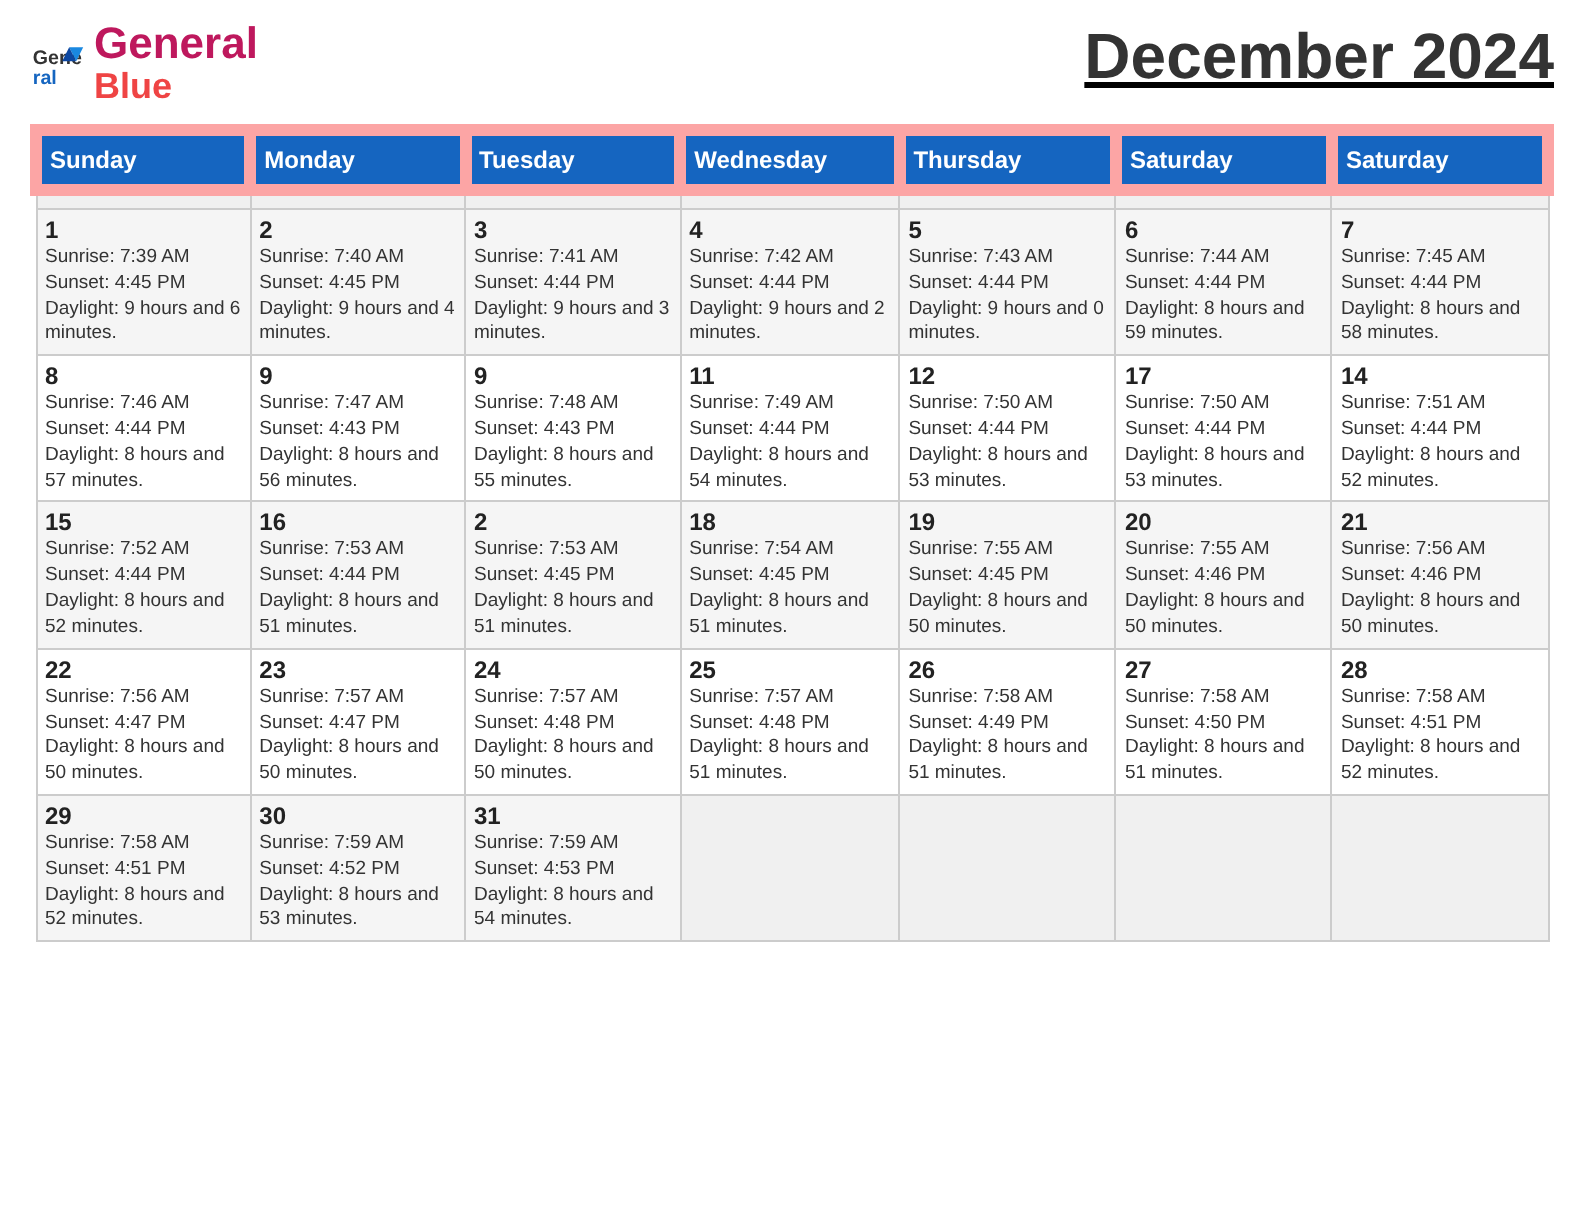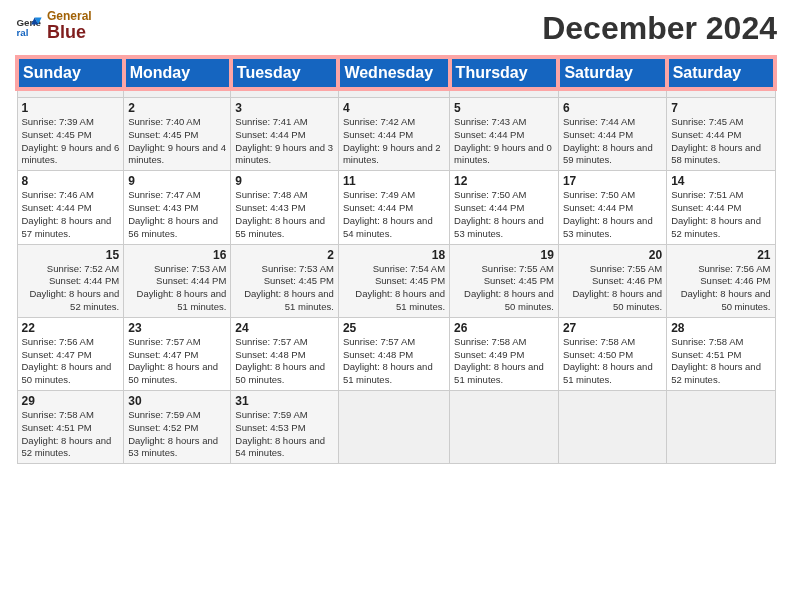--- a/index.html
+++ b/index.html
@@ -25,43 +25,44 @@
       display: flex;
       align-items: center;
     }
     .logo-icon {
       width: 28px;
       height: 28px;
       margin-right: 4px;
     }
     .title-block {
       text-align: center;
+      text-decoration: underline;
     }
     .month-title {
       font-size: 32px;
       font-weight: bold;
       color: #333;
     }
     .location {
       font-size: 14px;
       color: #555;
     }
     .calendar {
       width: 100%;
       border-collapse: collapse;
       font-size: 10px;
     }
     .calendar th {
       background-color: #1565c0;
       color: #fff;
       padding: 5px 4px;
       text-align: left;
-      font-size: 16px;
+      font-size: 12px;
       font-weight: bold;
-      border: 4px solid #fca5a5;
+      border: 6px solid #fca5a5;
     }
     .calendar td {
       border: 1px solid #ccc;
       vertical-align: top;
       padding: 3px 4px;
       width: 113px;
       min-height: 70px;
       background: #fff;
     }
     .calendar tr:nth-child(even) td {
@@ -86,39 +87,39 @@
       color: #333;
       line-height: 1.35;
     }
     .empty-cell {
       background: #f0f0f0 !important;
     }
     
     .row-1 td { background: #fff; }
     .row-2 td { background: #f5f5f5; }
     .row-3 td { background: #fff; }
-    .row-4 td { background: #f5f5f5; text-align: right; }
+    .row-4 td { background: #f5f5f5; }
     .row-5 td { background: #fff; }
     .row-6 td { background: #f5f5f5; margin-top: 28px; }
   </style>
 </head>
 <body>
 
 <div class="page">
   <div class="header">
     <div class="logo">
       <svg class="logo-icon" viewBox="0 0 40 40">
         <text x="2" y="20" font-size="14" font-weight="bold" fill="#333" font-family="Arial">Gene</text>
         <text x="2" y="34" font-size="14" font-weight="bold" fill="#1565c0" font-family="Arial">ral</text>
         <polygon points="28,8 38,8 33,18" fill="#1a88e0"></polygon>
         <polygon points="28,8 33,18 23,18" fill="#0d47a1"></polygon>
       </svg>
       <div>
-        <div style="font-size:12px;font-weight:bold;color:#a16207;line-height:1.1;">General</div>
-        <div style="font-size:18px;font-weight:bold;color:#7f1d1d;line-height:1.1;">Blue</div>
+        <div style="font-size:22px;font-weight:bold;color:#be185d;line-height:1.1;">General</div>
+        <div style="font-size:18px;font-weight:bold;color:#ef4444;line-height:1.1;">Blue</div>
       </div>
     </div>
     <div class="title-block">
       <div class="month-title">December 2024</div>
     </div>
   </div>
 
   <table class="calendar">
     <thead>
       <tr>

